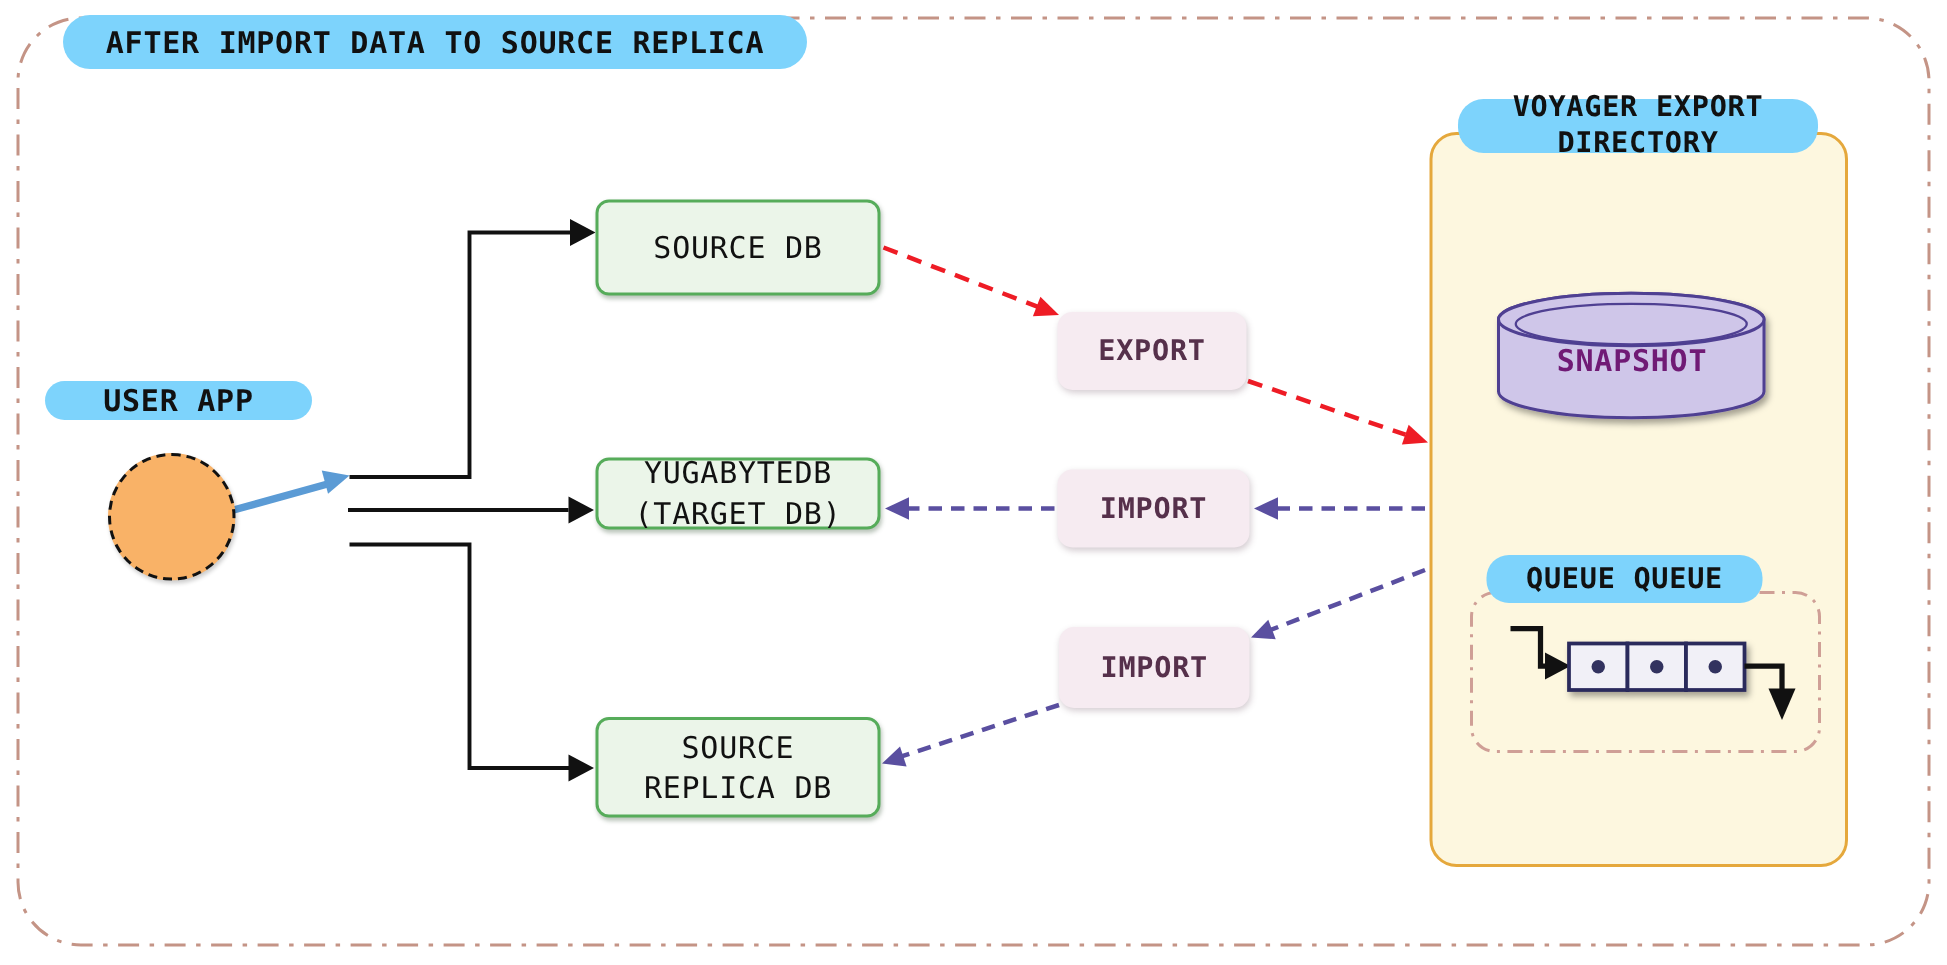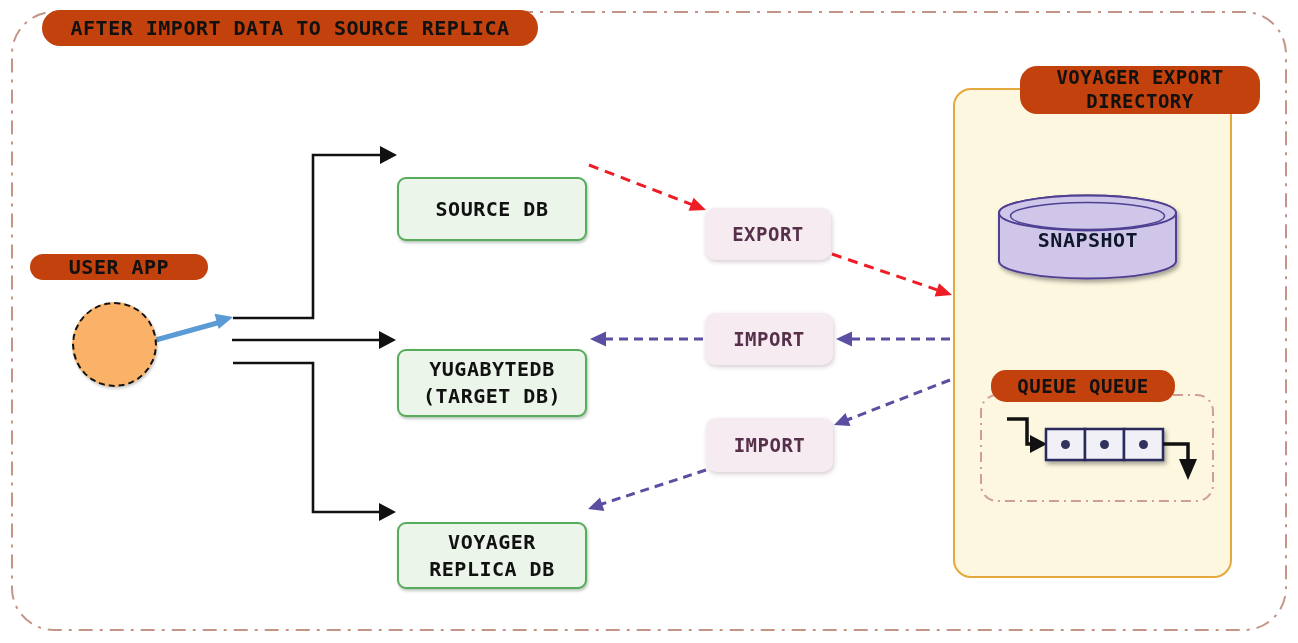--- a/index.html
+++ b/index.html
@@ -2,58 +2,58 @@
 <html><head>
 <meta charset="utf-8">
 <style>
   html,body{margin:0;padding:0;}
   body{
     width:1298px;height:643px;position:relative;background:#ffffff;overflow:hidden;
     font-family:"DejaVu Sans Mono","Liberation Mono",monospace;
   }
   .abs{position:absolute;box-sizing:border-box;}
   .pill{
-    background:#c2410c;border-radius:20px;color:#111;
+    background:#7dd3fc;border-radius:20px;color:#111;
     font-weight:bold;display:flex;align-items:center;justify-content:center;
     text-align:center;letter-spacing:0.5px;z-index:3;
   }
   .pre{white-space:pre-line;}
   .green-box{
     background:#ebf5e9;border:2px solid #56ac5a;border-radius:9px;
-    color:#111;font-weight:bold;font-size:20px;line-height:1.35;
+    color:#111;font-weight:normal;font-size:20px;line-height:1.35;
     display:flex;align-items:center;justify-content:center;text-align:center;
-    box-shadow:1px 2px 3px rgba(60,90,60,0.35);z-index:2;letter-spacing:0.5px;margin-top:44px;
+    box-shadow:1px 2px 3px rgba(60,90,60,0.35);z-index:2;letter-spacing:0.5px;
   }
   .pink-box{
     background:#f6ebf1;border-radius:10px;color:#56304b;font-weight:bold;font-size:19px;
     display:flex;align-items:center;justify-content:center;
     box-shadow:1px 2px 4px rgba(90,60,80,0.25);z-index:2;letter-spacing:0.5px;
   }
   #voyager-panel{
     left:953px;top:88px;width:279px;height:490px;
     background:#fdf7df;border:2px solid #e5a83c;border-radius:18px;z-index:0;
   }
   #connector-layer{position:absolute;left:0;top:0;z-index:1;}
   #title-pill{left:42px;top:10px;width:496px;height:36px;font-size:20px;}
   #user-app-pill{left:30px;top:254px;width:178px;height:26px;font-size:20px;}
   #user-app-circle{
     left:72px;top:302px;width:85px;height:85px;border-radius:50%;
     background:#f9b267;border:2.5px dashed #111;z-index:2;
     box-shadow:1px 2px 3px rgba(0,0,0,0.2);
   }
   #source-db{left:397px;top:133px;width:190px;height:64px;}
-  #target-db{left:397px;top:305px;width:190px;height:68px;}
+  #target-db{left:397px;top:305px;width:190px;height:48px;}
   #source-replica-db{left:397px;top:478px;width:190px;height:67px;}
   #export-box{left:705px;top:208px;width:126px;height:52px;}
   #import-target-box{left:705px;top:313px;width:128px;height:52px;}
   #import-replica-box{left:706px;top:418px;width:127px;height:54px;}
-  #voyager-pill{left:1020px;top:66px;width:240px;height:48px;font-size:19px;line-height:1.25;border-radius:17px;}
+  #voyager-pill{left:972px;top:66px;width:240px;height:36px;font-size:19px;line-height:1.25;border-radius:17px;}
   #snapshot-label{
     left:1006px;top:226px;width:164px;height:28px;z-index:2;
-    color:#0f172a;font-weight:bold;font-size:20px;letter-spacing:0.5px;
+    color:#701a75;font-weight:bold;font-size:20px;letter-spacing:0.5px;
     display:flex;align-items:center;justify-content:center;
   }
   #event-queue-pill{left:991px;top:370px;width:184px;height:32px;font-size:19px;border-radius:15px;}
 </style>
 </head>
 <body>
 
 <div class="abs" id="voyager-panel"></div>
 
 <svg id="connector-layer" width="1298" height="643" viewBox="0 0 1298 643">
@@ -128,21 +128,21 @@
 </svg>
 
 <div class="abs pill" id="title-pill">AFTER IMPORT DATA TO SOURCE REPLICA</div>
 
 <div class="abs pill" id="user-app-pill">USER APP</div>
 <div class="abs" id="user-app-circle"></div>
 
 <div class="abs green-box" id="source-db">SOURCE DB</div>
 <div class="abs green-box pre" id="target-db">YUGABYTEDB
 (TARGET DB)</div>
-<div class="abs green-box pre" id="source-replica-db">VOYAGER
+<div class="abs green-box pre" id="source-replica-db">SOURCE
 REPLICA DB</div>
 
 <div class="abs pink-box" id="export-box">EXPORT</div>
 <div class="abs pink-box" id="import-target-box">IMPORT</div>
 <div class="abs pink-box" id="import-replica-box">IMPORT</div>
 
 <div class="abs pill pre" id="voyager-pill">VOYAGER EXPORT
 DIRECTORY</div>
 <div class="abs" id="snapshot-label">SNAPSHOT</div>
 <div class="abs pill" id="event-queue-pill">QUEUE QUEUE</div>

